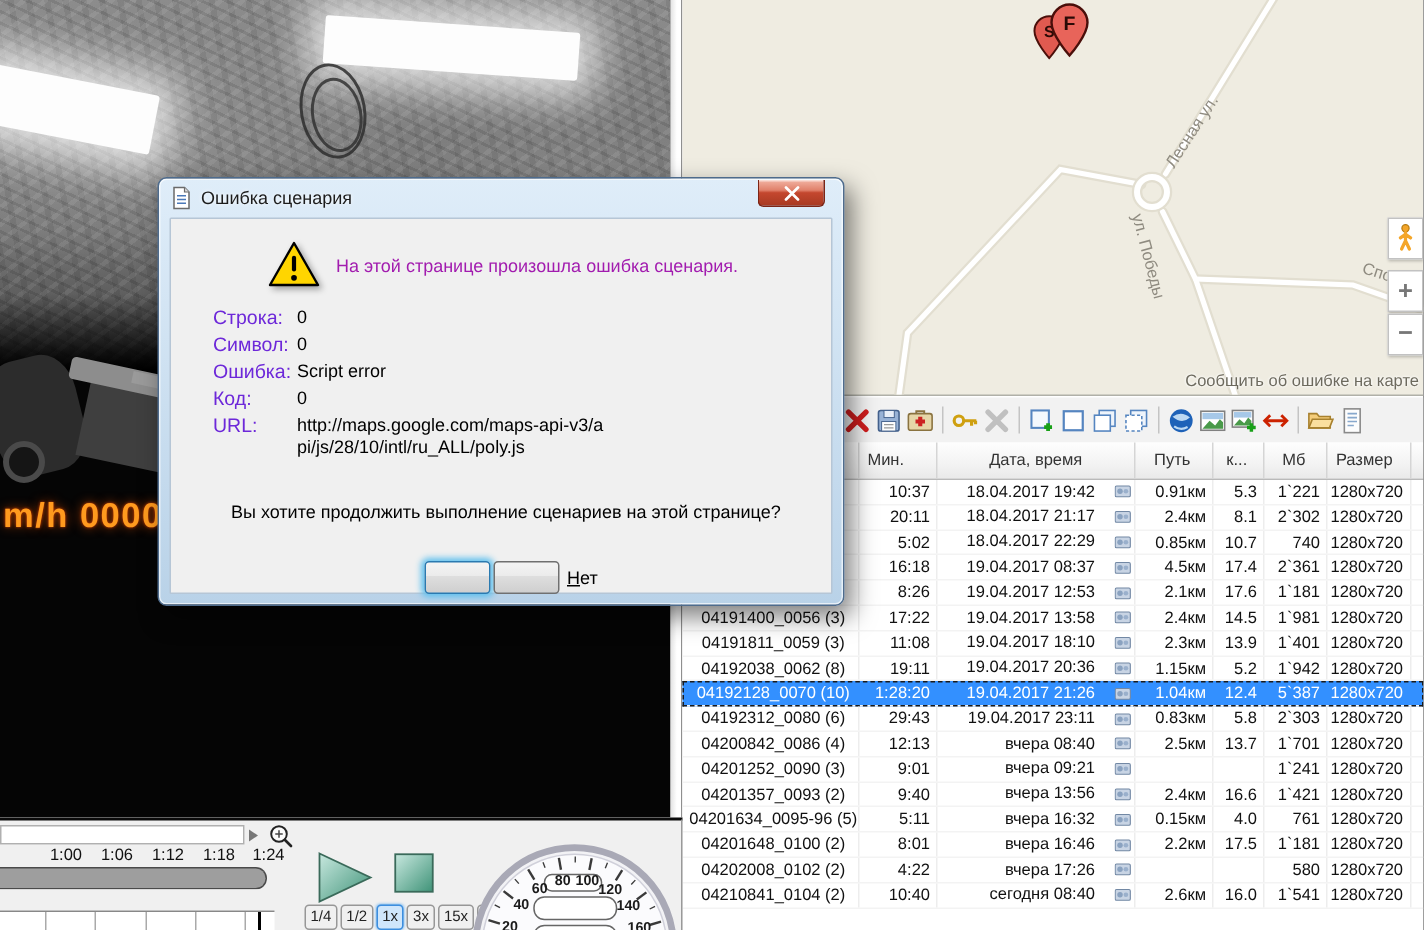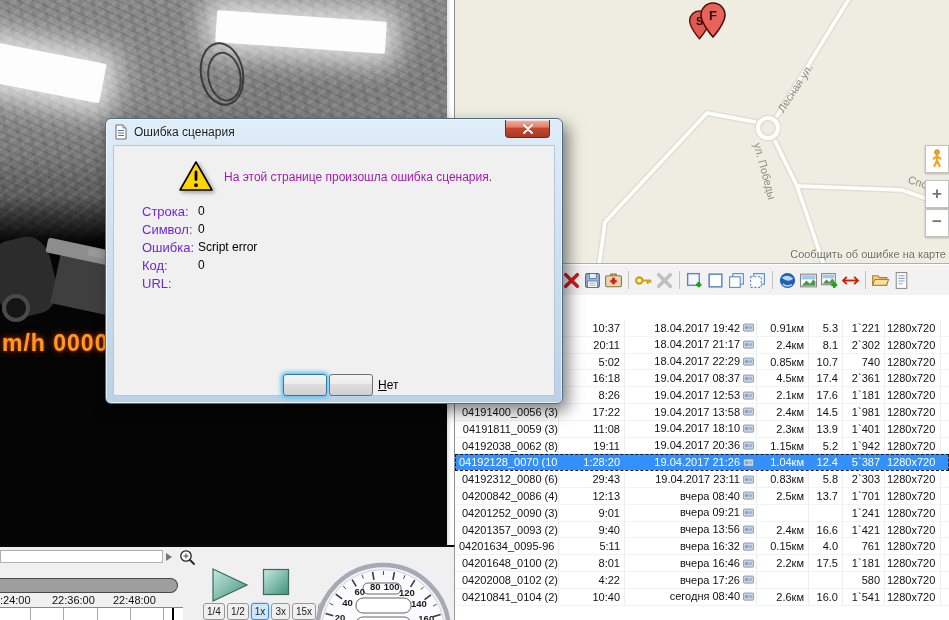--- a/index.html
+++ b/index.html
@@ -63,28 +63,28 @@
 
   
   .thead{position:absolute;left:0;top:295px;width:494px;height:25px;
          background:linear-gradient(180deg,#fefefe,#f3f3f3 60%,#e9e9e9);border-bottom:1px solid #b9b9b9;}
   .th{position:absolute;top:0;bottom:0;font-size:11px;color:#333;text-align:center;line-height:24px;
       border-right:1px solid #d5d5d5;}
   .tbody{position:absolute;left:0;top:320px;width:494px;height:300px;background:#fff;}
   .trow{position:relative;height:16.8px;border-bottom:1px solid #f3f3f3;cursor:default;}
   .td{position:absolute;top:0;bottom:0;font-size:11px;color:#111;line-height:16.5px;
       text-align:right;border-right:1px solid #ededed;white-space:nowrap;overflow:hidden;}
-  .c-name{left:1px;width:103px;text-align:right;padding-left:3px;}
+  .c-name{left:1px;width:117px;text-align:center;padding-left:3px;}
   .c-min{left:106px;width:64px;padding-right:4px;}
   .c-date{left:172px;width:130px;padding-right:2px;}
   .c-path{left:304px;width:50px;padding-right:4px;}
   .c-k{left:356px;width:32px;padding-right:4px;}
   .c-mb{left:390px;width:40px;padding-right:4px;}
   .c-size{left:432px;width:54px;padding-right:8px;}
-  .td.c-date{display:flex;justify-content:flex-end;align-items:center;gap:3px;}
+  .td.c-date{display:flex;justify-content:flex-end;align-items:center;gap:13px;}
   .camico{width:11px;height:11px;display:inline-block;flex:0 0 11px;}
   .camico svg{display:block;}
   .trow.sel{background:#3390ff;color:#fff;outline:1px dashed #1a1a1a;outline-offset:-1px;}
   .trow.sel .td{color:#fff;border-right-color:transparent;}
 
   
   .bbar{position:absolute;left:0;top:545px;width:455px;height:75px;background:#f0f0f0;
         border-top:2px solid #0a0a0a;border-right:1px solid #999;overflow:hidden;}
   .ruler1{position:absolute;left:0;top:3px;width:163px;height:13px;background:#fff;border:1px solid #b0b0b0;}
   .arrowr{position:absolute;left:166px;top:6px;width:0;height:0;border-left:6px solid #777;
@@ -291,20 +291,29 @@
             <path d="M1.5 13.5l2.2-5.5h13l-2.2 5.5z" fill="#fadf9e" stroke="#a8812e"></path>
           </svg>
         </div>
         <div class="ticon">
           <svg viewBox="0 0 18 18">
             <rect x="4" y="1.5" width="10" height="15" fill="#fdfdfd" stroke="#8a8a8a"></rect>
             <path d="M6 4.5h6M6 7h6M6 9.5h6M6 12h4" stroke="#88a8cc" stroke-width="1"></path>
           </svg>
         </div>
       </div>
+    <div class="thead">
+        <div class="th c-name"></div>
+        <div class="th c-min">Мин.</div>
+        <div class="th c-date">Дата, время</div>
+        <div class="th c-path">Путь</div>
+        <div class="th c-k">к...</div>
+        <div class="th c-mb">Мб</div>
+        <div class="th c-size">Размер</div>
+      </div>
     <div class="tbody">
         <div class="trow">
           <div class="td c-name"></div>
           <div class="td c-min">10:37</div>
           <div class="td c-date">
             <span>18.04.2017 19:42</span>
             <span class="camico">
               <svg viewBox="0 0 12 12" width="11" height="11">
                 <rect x="0.5" y="2.2" width="11" height="7.8" rx="1" fill="#c8d4e4" stroke="#7288a4" stroke-width=".8"></rect>
                 <circle cx="4" cy="6" r="2" fill="#8aa2c0"></circle>
@@ -609,26 +618,28 @@
   </div>
 
   <div class="bbar">
     <div class="ruler1"></div>
     <div class="arrowr"></div>
     <svg class="mag" viewBox="0 0 19 19">
       <circle cx="8" cy="8" r="5.2" fill="#fafafa" stroke="#222" stroke-width="1.3"></circle>
       <path d="M5.5 8h5M8 5.5v5" stroke="#444" stroke-width="1"></path>
       <path d="M12 12l4 4" stroke="#222" stroke-width="1.8" stroke-linecap="round"></path>
     </svg>
+    <div class="tlabs">
+        <span class="tlab" style="left: 44px;">1:00</span>
+        <span class="tlab" style="left: 78px;">1:06</span>
+        <span class="tlab" style="left: 112px;">1:12</span>
+        <span class="tlab" style="left: 146px;">1:18</span>
+        <span class="tlab" style="left: 179px;">1:24</span>
+      </div>
     <div class="pill"></div>
-    <div class="blabs">
-        <span class="blab" style="left: 0px;">:24:00</span>
-        <span class="blab" style="left: 52px;">22:36:00</span>
-        <span class="blab" style="left: 113px;">22:48:00</span>
-      </div>
     <div class="ruler2">
         <div class="tick" style="left: 30px;"></div>
         <div class="tick" style="left: 63px;"></div>
         <div class="tick" style="left: 97px;"></div>
         <div class="tick" style="left: 130px;"></div>
         <div class="tick" style="left: 163px;"></div>
         <div class="tick big" style="left: 172px;"></div>
       </div>
     <svg class="playbtn" viewBox="0 0 40 36">
       <defs>
@@ -707,20 +718,22 @@
       <div class="msg">На этой странице произошла ошибка сценария.</div>
       <span class="flab" style="top:58px">Строка:</span>
       <span class="fval" style="top:58px">0</span>
       <span class="flab" style="top:76px">Символ:</span>
       <span class="fval" style="top:76px">0</span>
       <span class="flab" style="top:94px">Ошибка:</span>
       <span class="fval" style="top:94px">Script error</span>
       <span class="flab" style="top:112px">Код:</span>
       <span class="fval" style="top:112px">0</span>
       <span class="flab" style="top:130px">URL:</span>
+      <span class="fval url" style="top:130px">http://maps.google.com/maps-api-v3/api/js/28/10/intl/ru_ALL/poly.js</span>
+      <div class="quest">Вы хотите продолжить выполнение сценариев на этой странице?</div>
       <div class="btn yes">
           <span>Да</span>
         </div>
       <div class="btn no">
           <span>Нет</span>
         </div>
     </div>
   </div>
 </div>
 

